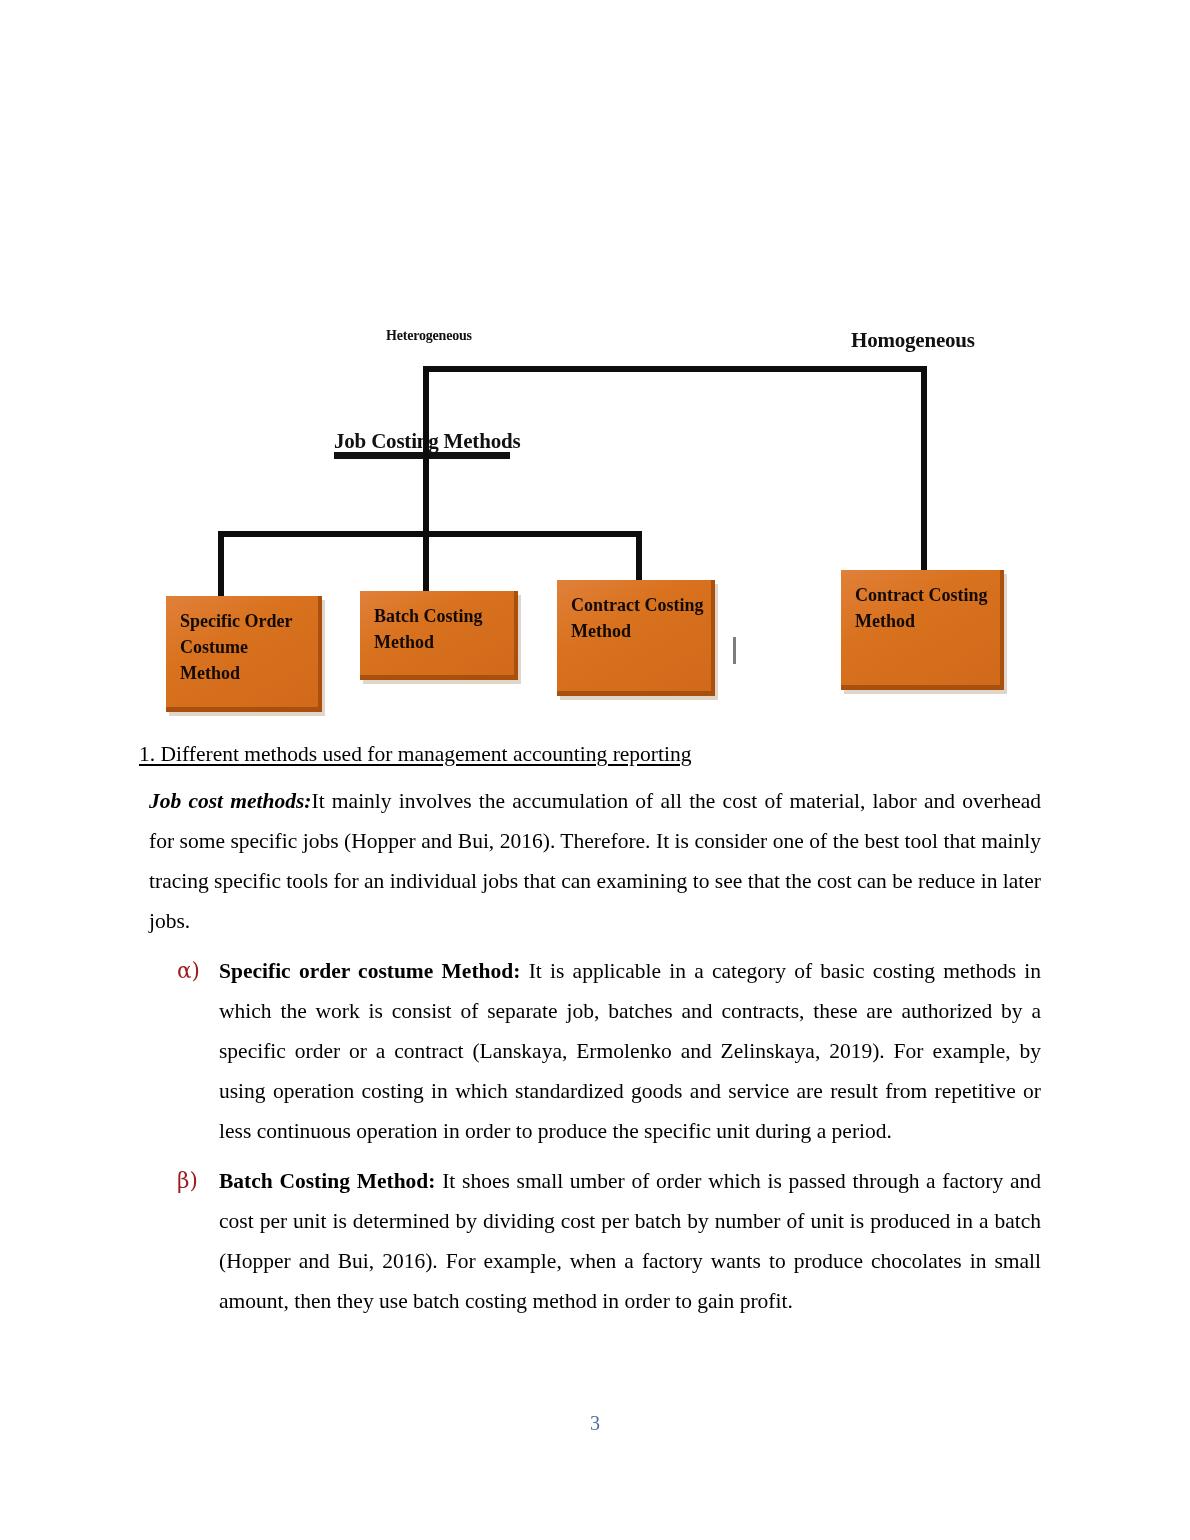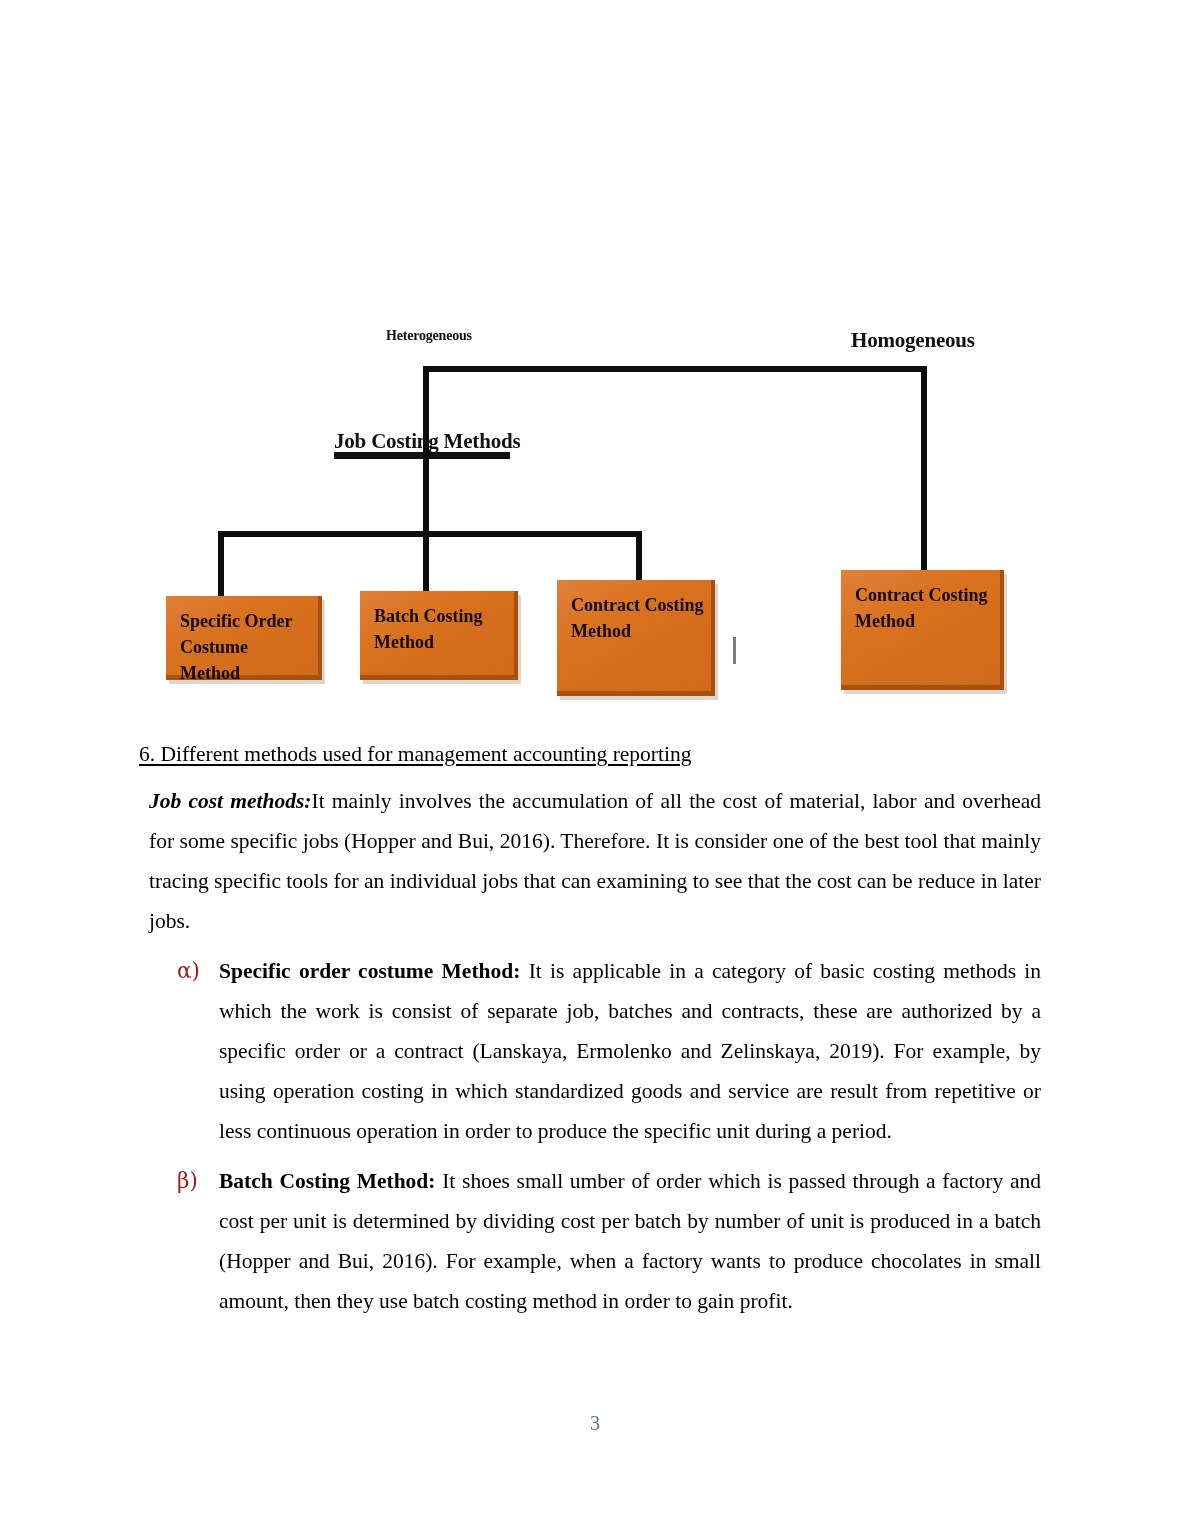--- a/index.html
+++ b/index.html
@@ -89,21 +89,21 @@
   .node-box .node-text {
     font-family: "Liberation Serif", "DejaVu Serif", serif;
     font-weight: bold;
     font-size: 18px;
     line-height: 1.45;
     color: #120a04;
     display: block;
     white-space: pre-line;
   }
 
-  #box-specific-order { left: 166px; top: 596px; width: 156px; height: 84px; }
+  #box-specific-order { left: 166px; top: 596px; width: 156px; height: 116px; }
   #box-batch-costing  { left: 360px; top: 591px; width: 158px; height: 89px; }
   #box-contract-left  { left: 557px; top: 580px; width: 158px; height: 116px; }
   #box-contract-right { left: 841px; top: 570px; width: 163px; height: 120px; }
 
   #stray-caret {
     position: absolute;
     left: 733px;
     top: 637px;
     width: 3px;
     height: 27px;
@@ -214,21 +214,21 @@
   <div class="node-box" id="box-contract-right">
     <span class="node-text">Contract Costing
 Method</span>
   </div>
 
   <div id="stray-caret"></div>
 </div>
 
 <div id="doc-body">
 
-  <h2 class="section-heading">6. Different methods used for management accounting reporting</h2>
+  <h2 class="section-heading">1. Different methods used for management accounting reporting</h2>
 
   <p class="para"><span class="lead-bi">Job cost methods:</span><span>It mainly involves the accumulation of all the cost of material, labor and overhead for some specific jobs (Hopper and Bui, 2016). Therefore. It is consider one of the best tool that mainly tracing specific tools for an individual jobs that can examining to see that the cost can be reduce in later jobs.</span></p>
 
   <ol class="greek-list">
     <li>
       <span class="marker">α)</span>
       <p class="para"><span class="lead-b">Specific order costume Method:</span><span> It is applicable in a category of basic costing methods in which the work is consist of separate job, batches and contracts, these are authorized by a specific order or a contract (Lanskaya, Ermolenko and Zelinskaya, 2019). For example, by using operation costing in which standardized goods and service are result from repetitive or less continuous operation in order to produce the specific unit during a period.</span></p>
     </li>
     <li>
       <span class="marker">β)</span>

